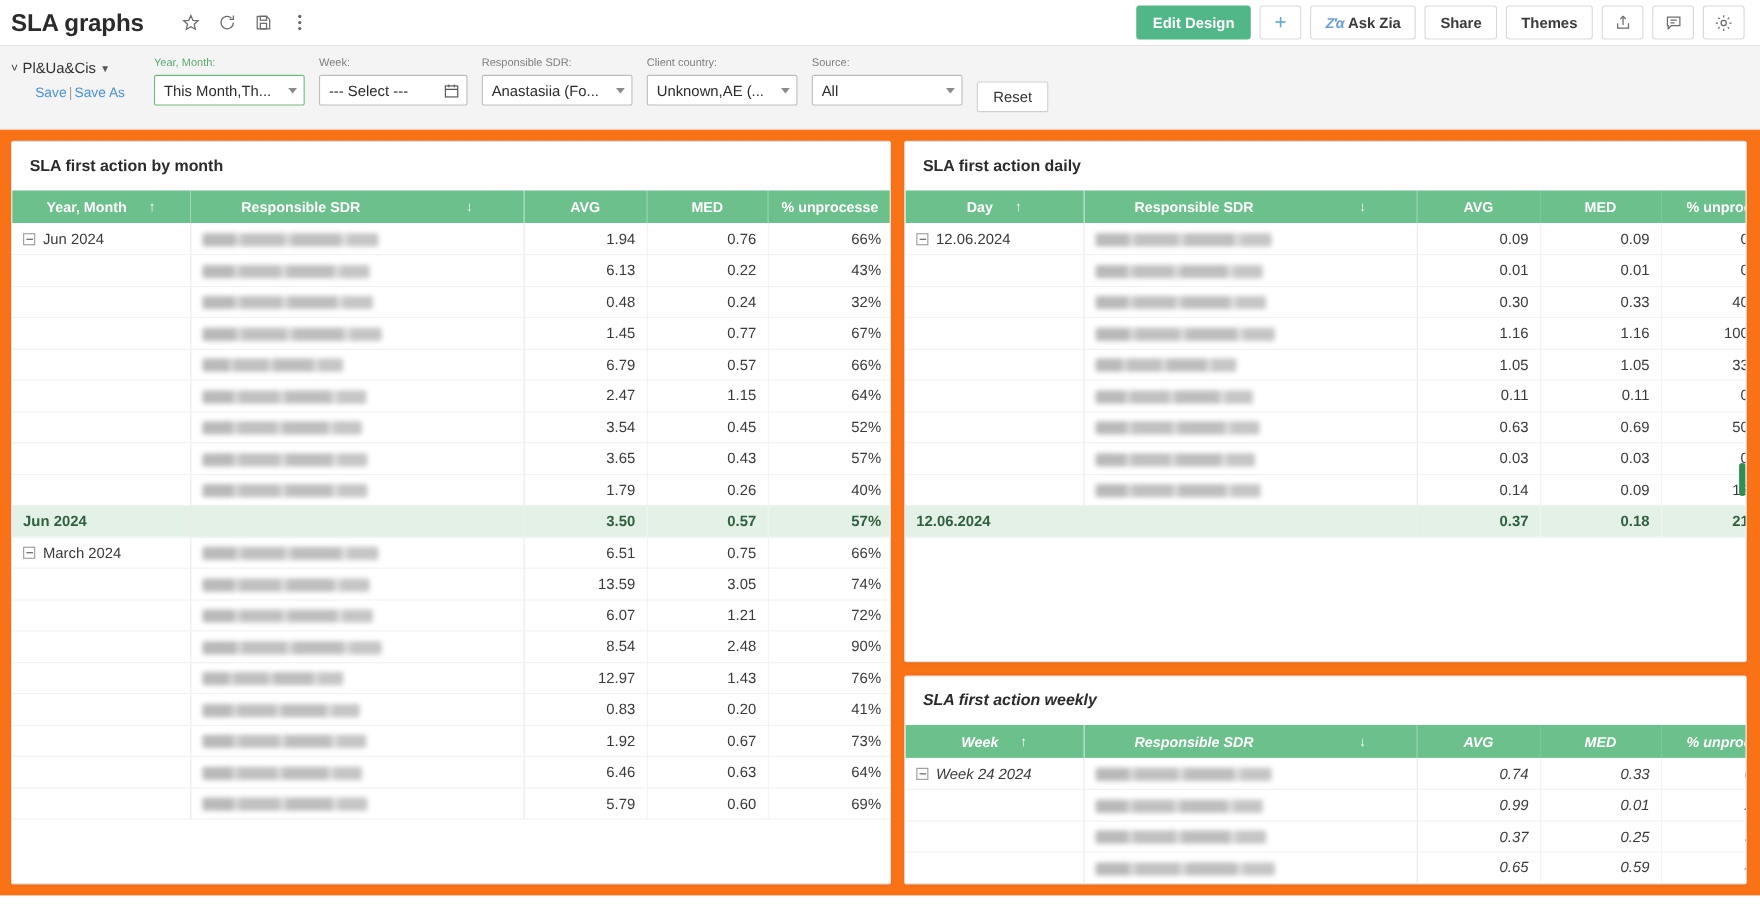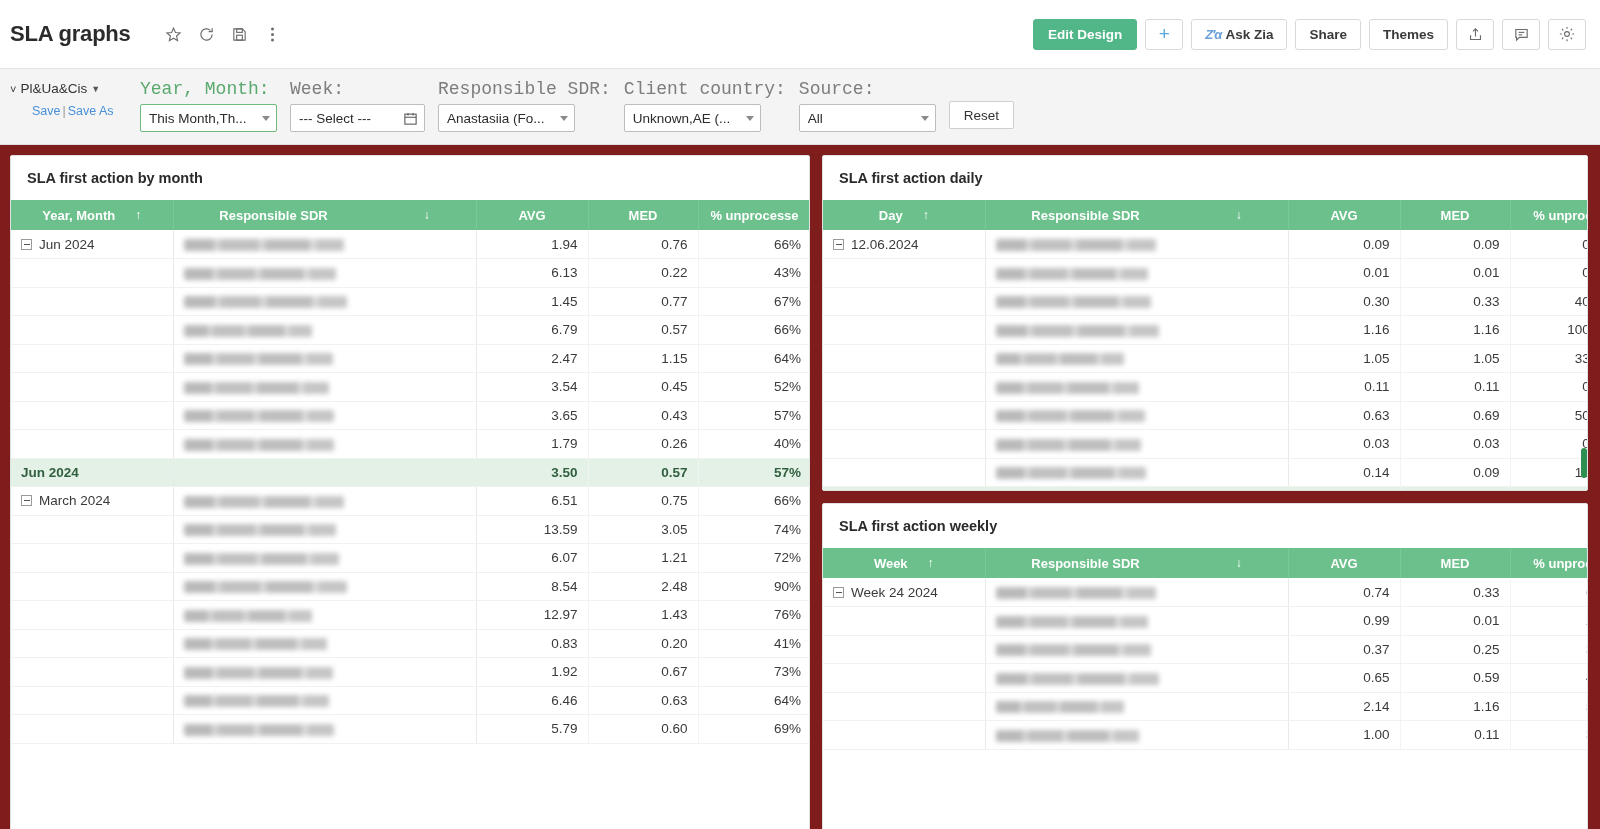--- a/index.html
+++ b/index.html
@@ -5,21 +5,21 @@
   * { box-sizing: border-box; margin: 0; padding: 0; }
   html, body {
     width: 1600px; height: 829px;
     background: #ffffff;
     font-family: "Liberation Sans", sans-serif;
     overflow: hidden;
   }
 
   
   .topbar {
-    height: 69px;
+    height: 42px;
     display: flex; align-items: center;
     padding: 0 14px 0 10px;
     background: #ffffff;
     border-bottom: 1px solid #e3e3e3;
     gap: 11px;
   }
   .page-title {
     font-size: 22px; font-weight: bold; color: #2b2b2b;
     letter-spacing: -0.2px;
     margin-right: 22px;
@@ -81,21 +81,21 @@
   .caret-d { font-size: 9px; color: #555; }
   .filterset-links {
     margin-top: 8px; font-size: 12.5px; color: #4a90d9;
     padding-left: 22px;
   }
   .filterset-links a { color: #4a90d9; text-decoration: none; cursor: pointer; }
   .filterset-links .sep { color: #9b9b9b; margin: 0 2px; }
 
   .fgroup { margin-right: 13px; }
   .flabel {
-    font-size: 18px; color: #7d7d7d; margin-bottom: 5px; white-space: nowrap; font-family: Liberation Mono, monospace;
+    font-size: 10px; color: #7d7d7d; margin-bottom: 5px; white-space: nowrap;
   }
   .flabel.green { color: #5aa96f; }
   .fselect {
     height: 28px;
     border: 1px solid #bdbdbd;
     border-radius: 2px;
     background: #ffffff;
     display: flex; align-items: center;
     padding: 0 6px 0 8px;
     font-size: 13.5px; color: #2b2b2b;
@@ -121,21 +121,21 @@
     border: 1px solid #cfcfcf; border-radius: 2px; background: #fff;
     font-size: 13.5px; color: #333; padding: 0 14px;
     display: flex; align-items: center; cursor: pointer;
     font-family: "Liberation Sans", sans-serif;
   }
 
   
   .workspace {
     position: relative;
     height: calc(829px - 57px - 76px);
-    background: #7f1d1d;
+    background: #f97316;
     padding: 10px;
     display: flex; gap: 12px;
     overflow: hidden;
   }
   .col-left  { width: 800px; flex: none; }
   .col-right { width: 766px; flex: none; display: flex; flex-direction: column; gap: 12px; }
 
   .card {
     background: #ffffff;
     border: 1px solid #e2e2e2;
@@ -419,20 +419,27 @@
                 </tr>
                 <tr>
                   <td class="grp"></td>
                   <td class="sdr"><span class="redacted" style="width: 152px;"></span></td>
                   <td class="num">6.13</td>
                   <td class="num">0.22</td>
                   <td class="num">43%</td>
                 </tr>
                 <tr>
                   <td class="grp"></td>
+                  <td class="sdr"><span class="redacted" style="width: 155px;"></span></td>
+                  <td class="num">0.48</td>
+                  <td class="num">0.24</td>
+                  <td class="num">32%</td>
+                </tr>
+                <tr>
+                  <td class="grp"></td>
                   <td class="sdr"><span class="redacted" style="width: 163px;"></span></td>
                   <td class="num">1.45</td>
                   <td class="num">0.77</td>
                   <td class="num">67%</td>
                 </tr>
                 <tr>
                   <td class="grp"></td>
                   <td class="sdr"><span class="redacted" style="width: 128px;"></span></td>
                   <td class="num">6.79</td>
                   <td class="num">0.57</td>
@@ -543,21 +550,21 @@
                 </tr>
               </tbody>
             </table>
         </div>
       </div>
     </div>
   </div>
 
   <div class="col-right">
 
-    <div class="card" style="height:336px;">
+    <div class="card" style="height:474px;">
       <div class="card-title">SLA first action daily</div>
       <div class="card-body">
         <div class="tbl-scroll">
           <table class="pivot" id="tbl-daily" style="width:770px;">
             <colgroup>
                 <col style="width:162px">
                 <col style="width:303px">
                 <col style="width:112px">
                 <col style="width:110px">
                 <col style="width:113px">
@@ -669,21 +676,21 @@
                   <td class="num">0.18</td>
                   <td class="num">21.1%</td>
                 </tr>
               </tbody>
             </table>
           <div class="vscroll" style="top:248px;height:30px;right:0px;"></div>
         </div>
       </div>
     </div>
 
-    <div class="card" style="flex:1;">
+    <div class="card" style="flex:1;font-style:italic;">
       <div class="card-title">SLA first action weekly</div>
       <div class="card-body">
         <div class="tbl-scroll">
           <table class="pivot" id="tbl-weekly" style="width:770px;">
             <colgroup>
                 <col style="width:162px">
                 <col style="width:303px">
                 <col style="width:112px">
                 <col style="width:110px">
                 <col style="width:113px">

